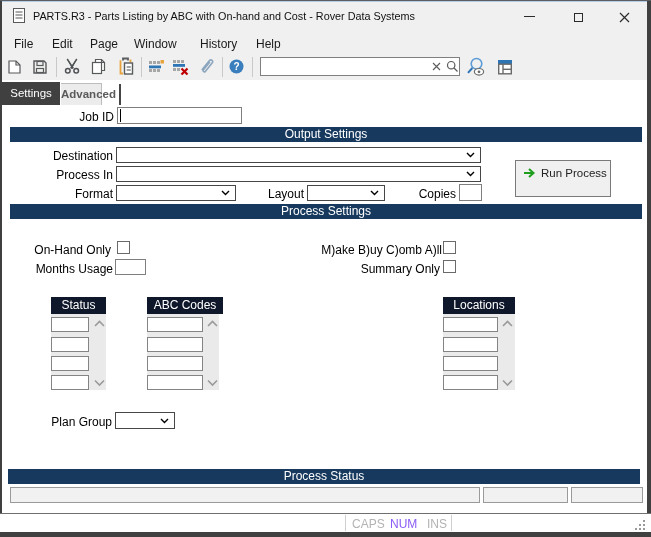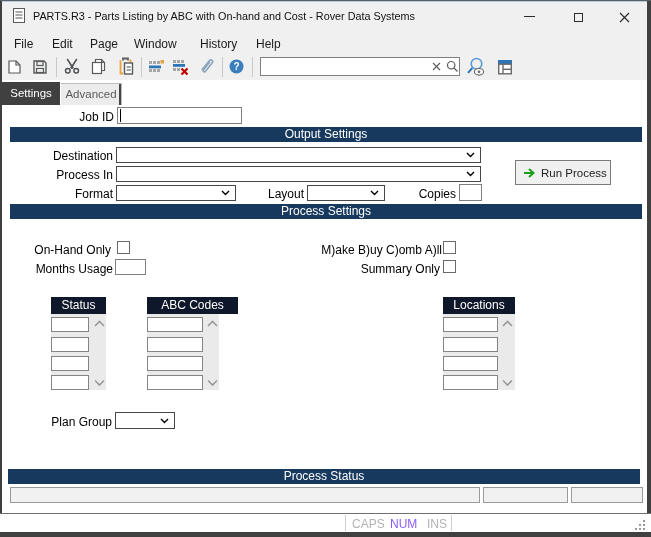--- a/index.html
+++ b/index.html
@@ -130,21 +130,21 @@
     <circle cx="13" cy="14.8" r="1.4" fill="#6a6a6a"></circle>
   </svg>
   <svg class="abs" style="left:497px; top:59px;" width="16" height="16" viewBox="0 0 16 16">
     <rect x="1" y="1" width="14" height="4" fill="#2e75b6"></rect>
     <rect x="1.7" y="5.2" width="12.6" height="9.6" fill="#fff" stroke="#6a6a6a" stroke-width="1.4"></rect>
     <line x1="6" y1="5" x2="6" y2="15" stroke="#6a6a6a" stroke-width="1.4"></line>
     <line x1="6" y1="10.3" x2="15" y2="10.3" stroke="#6a6a6a" stroke-width="1.4"></line>
   </svg>
 
   <div class="abs navy" style="left:2px; top:82px; width:58px; height:23px; color:#fff; text-align:center; line-height:23px; font-size:11.5px;">Settings</div>
-  <div class="abs" style="left:61px; top:83px; width:61px; height:22px; background:#ececec; border:1px solid #bdbdbd; border-bottom:none; border-left:none; color:#5a5a5a; text-align:center; line-height:21px; font-size:11.5px;">Advanced</div>
+  <div class="abs" style="left:61px; top:83px; width:41px; height:22px; background:#ececec; border:1px solid #bdbdbd; border-bottom:none; border-left:none; color:#5a5a5a; text-align:center; line-height:21px; font-size:11.5px;font-weight:bold;">Advanced</div>
   <div class="abs" style="left:119px; top:84px; width:2px; height:21px; background:#454545;"></div>
 
   <div class="lbl" style="left:0; top:110px; width:114px;">Job ID</div>
   <div class="inp" style="left:117px; top:107px; width:125px; height:17px;"></div>
   <div class="abs" style="left:120px; top:109px; width:1px; height:13px; background:#000;"></div>
 
   <div class="navybar" style="left:10px; top:127px; width:632px; height:15px;">Output Settings</div>
   <div class="lbl" style="left:0; top:149px; width:113px;">Destination</div>
   <div class="combo" style="left:116px; top:147px; width:365px; height:16px;">
       <svg width="9" height="8" viewBox="0 0 9 8">
@@ -165,21 +165,21 @@
     </div>
   <div class="lbl" style="left:0; top:187px; width:304px;">Layout</div>
   <div class="combo" style="left:307px; top:185px; width:78px; height:16px;">
       <svg width="9" height="8" viewBox="0 0 9 8">
         <path d="M1 2 L4.5 5.5 L8 2" fill="none" stroke="#000" stroke-width="1.4"></path>
       </svg>
     </div>
   <div class="lbl" style="left:0; top:187px; width:456px;">Copies</div>
   <div class="inp" style="left:459px; top:184px; width:23px; height:17px;"></div>
 
-  <div class="abs" style="left:515px; top:160px; width:96px; height:25px; background:#f0f0f0; border:1px solid #7a7a7a;">
+  <div class="abs" style="left:515px; top:160px; width:96px; height:37px; background:#f0f0f0; border:1px solid #7a7a7a;">
     <svg style="position:absolute; left:7px; top:6px;" width="13" height="12" viewBox="0 0 13 12">
       <path d="M1 6 L9 6 M6 2 L10.5 6 L6 10" fill="none" stroke="#1f9d1f" stroke-width="2"></path>
     </svg>
     <span style="position:absolute; left:25px; top:6px; font-size:11.5px; color:#222; white-space:nowrap;">Run Process</span>
   </div>
 
   <div class="navybar" style="left:10px; top:204px; width:632px; height:15px;">Process Settings</div>
 
   <div class="lbl" style="left:0; top:243px; width:111px;">On-Hand Only</div>
   <div class="chk" style="left:117px; top:241px;"></div>
@@ -196,21 +196,21 @@
   <div class="lstbox" style="left:51px; top:337px; width:38px; height:15px;"></div>
   <div class="lstbox" style="left:51px; top:356px; width:38px; height:15px;"></div>
   <div class="lstbox" style="left:51px; top:375px; width:38px; height:15px;"></div>
   <svg class="abs" style="left:94px; top:320px;" width="11" height="8" viewBox="0 0 11 8">
       <path d="M1 6 L5.5 1.5 L10 6" fill="none" stroke="#9a9a9a" stroke-width="1.6"></path>
     </svg>
   <svg class="abs" style="left:94px; top:379px;" width="11" height="8" viewBox="0 0 11 8">
       <path d="M1 1.5 L5.5 6 L10 1.5" fill="none" stroke="#9a9a9a" stroke-width="1.6"></path>
     </svg>
 
-  <div class="lsthead" style="left:147px; top:297px; width:91px;">ABC Codes</div>
+  <div class="lsthead" style="left:147px; top:297px; width:76px;">ABC Codes</div>
   <div class="lstpanel" style="left:147px; top:314px; width:72px; height:76px;"></div>
   <div class="lstbox" style="left:147px; top:317px; width:56px; height:15px;"></div>
   <div class="lstbox" style="left:147px; top:337px; width:56px; height:15px;"></div>
   <div class="lstbox" style="left:147px; top:356px; width:56px; height:15px;"></div>
   <div class="lstbox" style="left:147px; top:375px; width:56px; height:15px;"></div>
   <svg class="abs" style="left:207px; top:320px;" width="11" height="8" viewBox="0 0 11 8">
       <path d="M1 6 L5.5 1.5 L10 6" fill="none" stroke="#9a9a9a" stroke-width="1.6"></path>
     </svg>
   <svg class="abs" style="left:207px; top:379px;" width="11" height="8" viewBox="0 0 11 8">
       <path d="M1 1.5 L5.5 6 L10 1.5" fill="none" stroke="#9a9a9a" stroke-width="1.6"></path>

